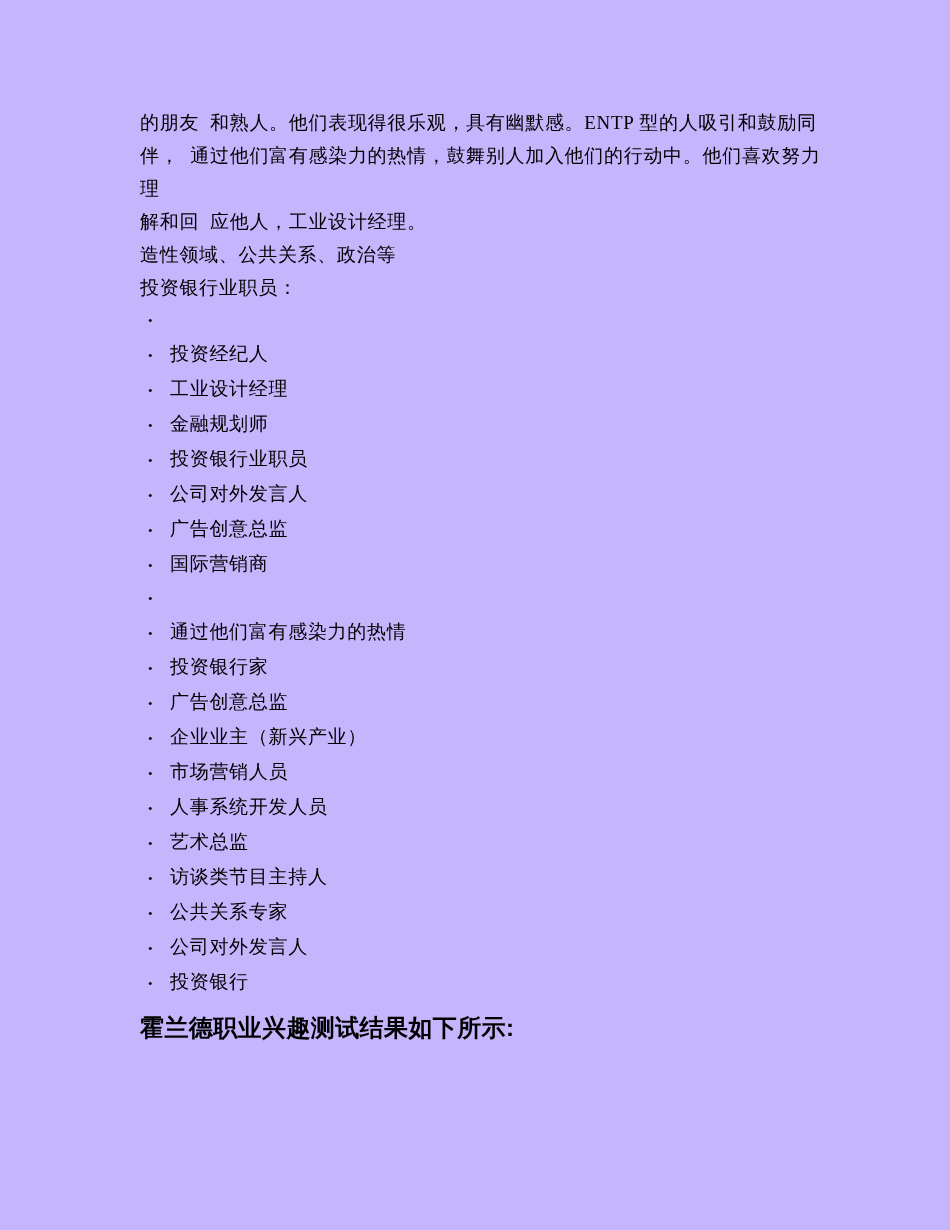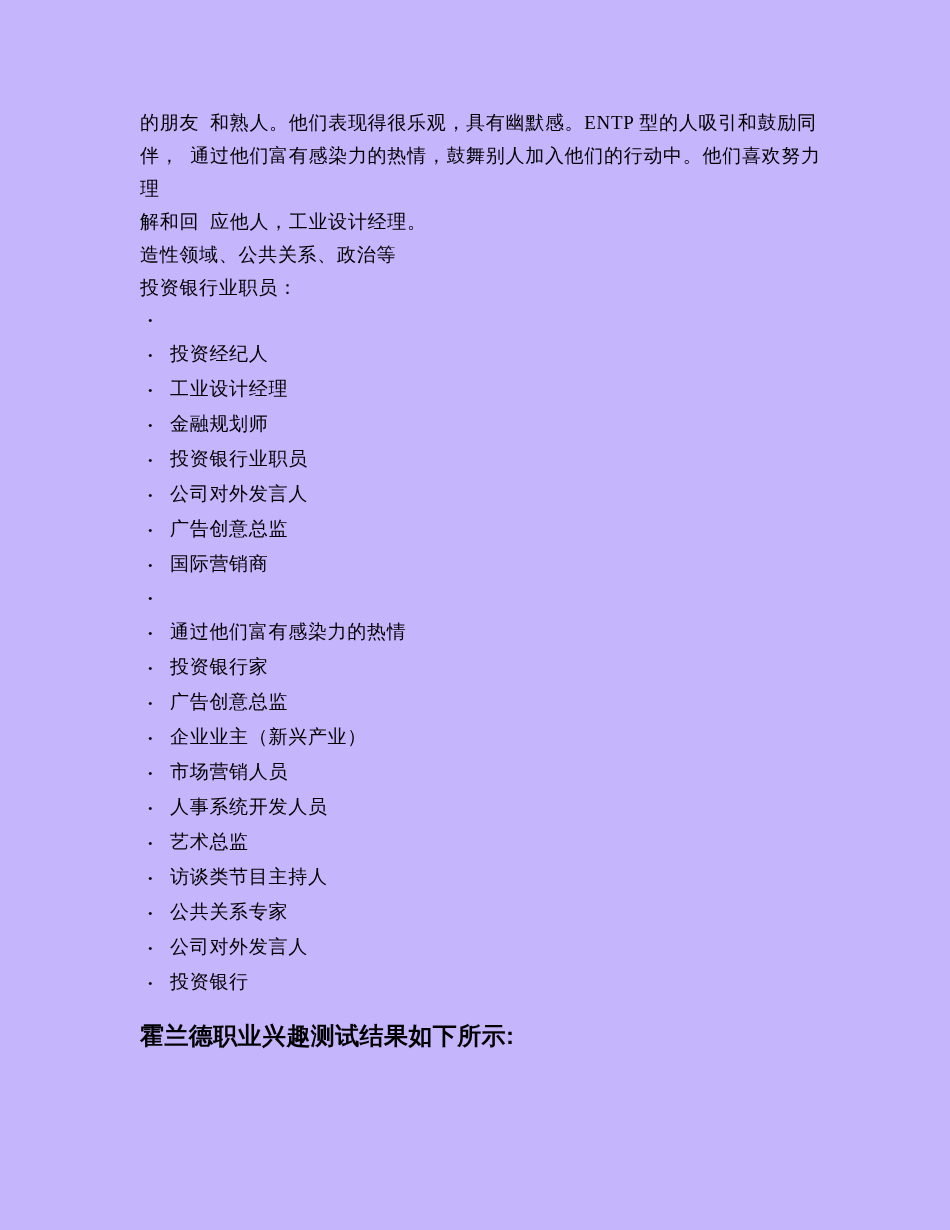--- a/index.html
+++ b/index.html
@@ -45,21 +45,21 @@
     letter-spacing: 0.7px;
     padding-left: 8px;
   }
   ul.careers .bullet {
     flex: none;
     width: 22px;
     font-size: 13px;
     color: #000000;
   }
   .holland-heading {
-    margin: 19px 0 0 0;
+    margin: 11px 0 0 0;
     font-family: "Liberation Sans", "DejaVu Sans", sans-serif;
     font-weight: 700;
     font-size: 24px;
     line-height: 34px;
     letter-spacing: 0.4px;
     color: #000000;
     white-space: pre-wrap;
   }
 </style>
 </head>

